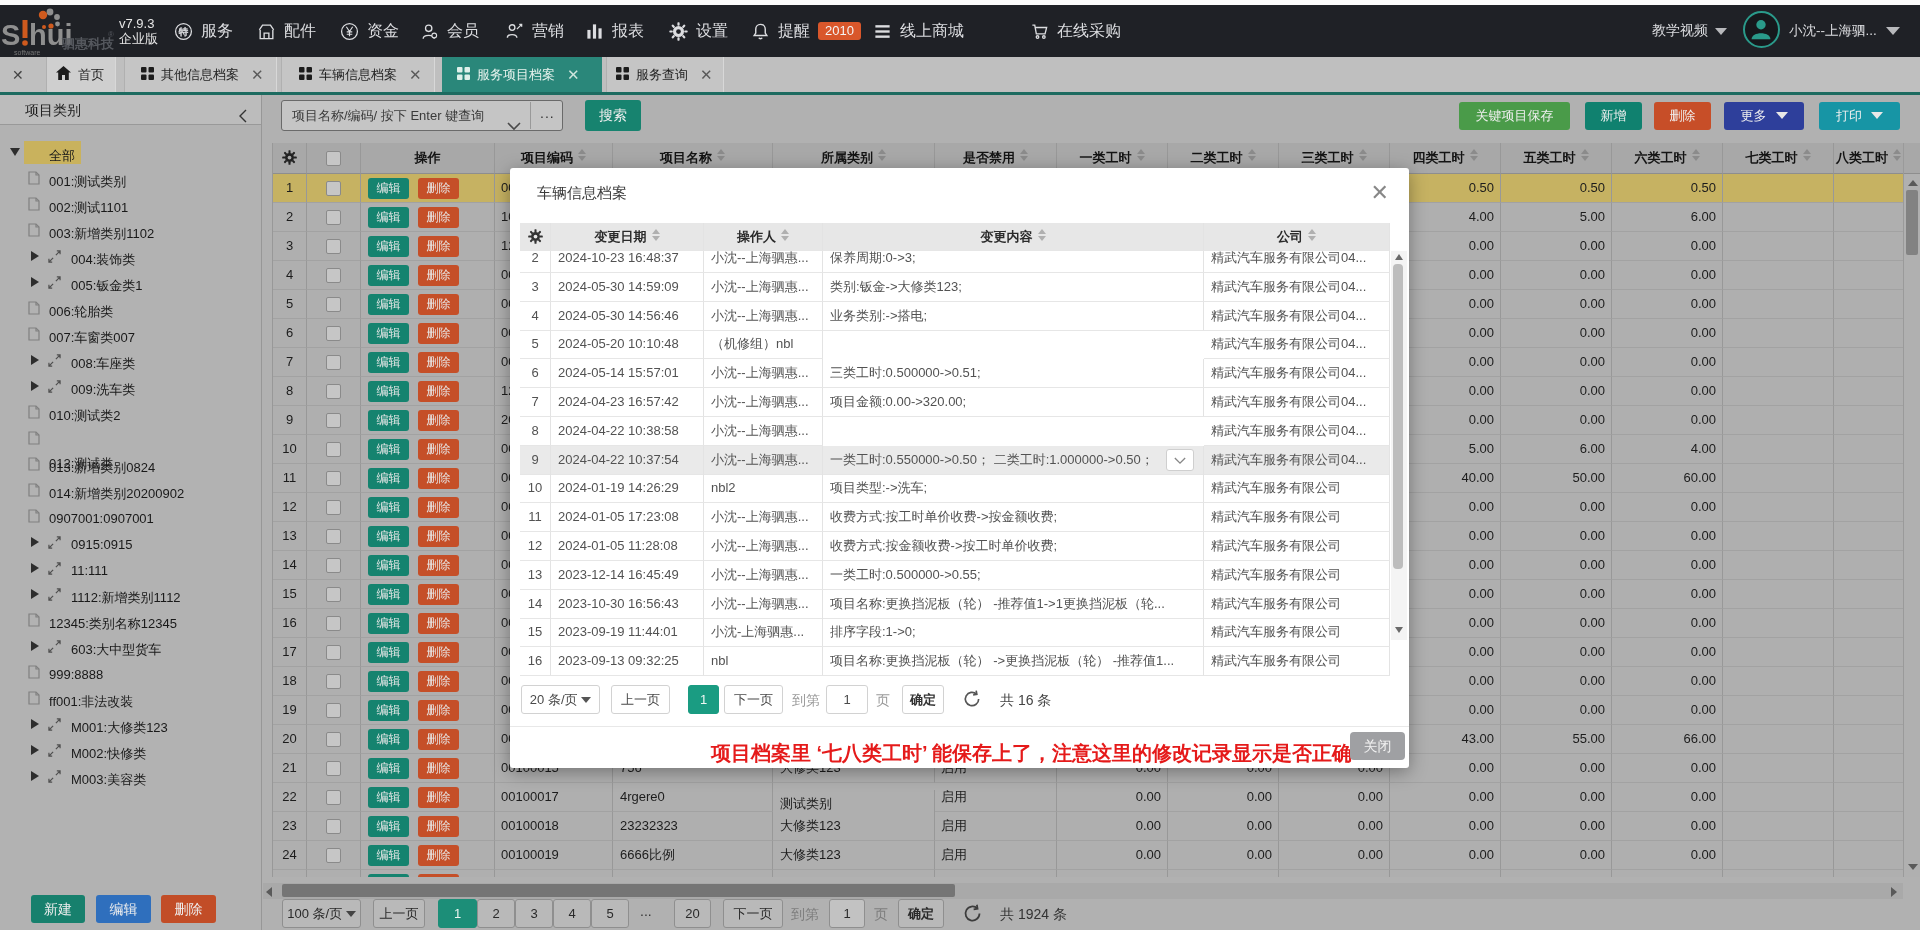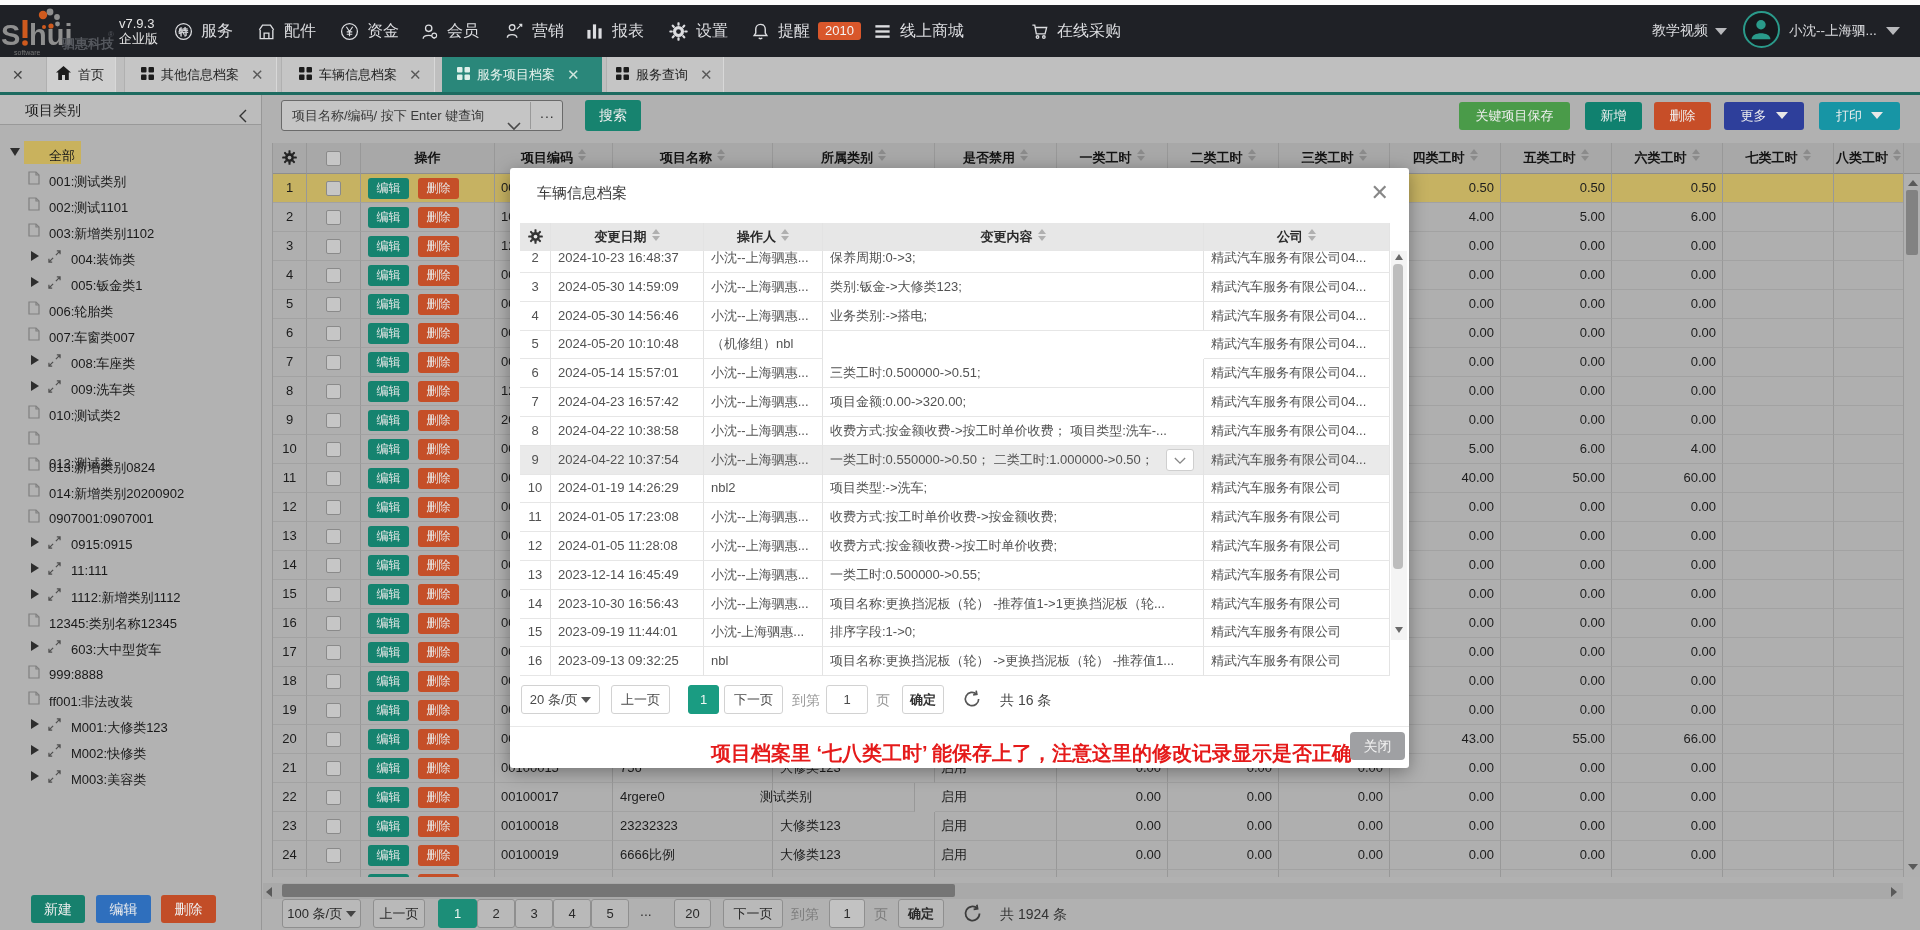--- a/index.html
+++ b/index.html
@@ -991,21 +991,21 @@
       <div class="mcell ctr" style="left:0px;width:34px;">22</div>
       <div class="mcell " style="left:34px;width:54px;">
         <span class="cbx"></span>
       </div>
       <div class="mcell " style="left:88px;width:134px;">
         <span class="opbtn e">编辑</span>
         <span class="opbtn d">删除</span>
       </div>
       <div class="mcell " style="left:222px;width:118px;padding-left:6px;">00100017</div>
       <div class="mcell " style="left:340px;width:160px;padding-left:7px;">4rgere0</div>
-      <div class="mcell " style="left:480px;width:162px;padding-left:7px;">测试类别</div>
+      <div class="mcell " style="left:500px;width:162px;padding-left:7px;margin-top:7px;">测试类别</div>
       <div class="mcell " style="left:662px;width:122px;padding-left:6px;">启用</div>
       <div class="mcell num" style="left:784px;width:111px;">0.00</div>
       <div class="mcell num" style="left:895px;width:111px;">0.00</div>
       <div class="mcell num" style="left:1006px;width:111px;">0.00</div>
       <div class="mcell num" style="left:1117px;width:111px;">0.00</div>
       <div class="mcell num" style="left:1228px;width:111px;">0.00</div>
       <div class="mcell num" style="left:1339px;width:111px;">0.00</div>
       <div class="mcell num" style="left:1450px;width:111px;"></div>
       <div class="mcell num" style="left:1561px;width:70px;"></div>
     </div>
@@ -1167,21 +1167,20 @@
           <div class="dcell" style="left:0px;width:31px;text-align:center;">7</div>
           <div class="dcell" style="left:31px;width:153px;padding-left:7px;">2024-04-23 16:57:42</div>
           <div class="dcell" style="left:184px;width:119px;padding-left:7px;">小沈--上海驷惠...</div>
           <div class="dcell" style="left:303px;width:381px;padding-left:7px;">项目金额:0.00-&gt;320.00;</div>
           <div class="dcell" style="left:684px;width:186px;padding-left:7px;">精武汽车服务有限公司04...</div>
         </div>
         <div class="abs" style="left:0;top:165.8px;width:870px;height:29px;">
           <div class="dcell" style="left:0px;width:31px;text-align:center;">8</div>
           <div class="dcell" style="left:31px;width:153px;padding-left:7px;">2024-04-22 10:38:58</div>
           <div class="dcell" style="left:184px;width:119px;padding-left:7px;">小沈--上海驷惠...</div>
-          <div class="dcell" style="left:303px;width:381px;padding-left:7px;">收费方式:按金额收费-&gt;按工时单价收费； 项目类型:洗车-...</div>
           <div class="dcell" style="left:684px;width:186px;padding-left:7px;">精武汽车服务有限公司04...</div>
         </div>
         <div class="abs" style="left:0;top:194.6px;width:870px;height:29px;background:#eaeaea;">
           <div class="dcell" style="left:0px;width:31px;text-align:center;">9</div>
           <div class="dcell" style="left:31px;width:153px;padding-left:7px;">2024-04-22 10:37:54</div>
           <div class="dcell" style="left:184px;width:119px;padding-left:7px;">小沈--上海驷惠...</div>
           <div class="dcell" style="left:303px;width:381px;padding-left:7px;">一类工时:0.550000-&gt;0.50； 二类工时:1.000000-&gt;0.50；</div>
           <div class="abs" style="left:646px;top:3.5px;width:28px;height:22px;background:#fff;border:1px solid #cfcfcf;border-radius:3px;text-align:center;color:#777;font-size:12px;line-height:20px;"><svg width="12" height="8" viewBox="0 0 14 9" style="margin-top:7px;">
               <path d="M1 1 L7 7 L13 1" stroke="#888" stroke-width="1.6" fill="none"></path>
             </svg></div>

